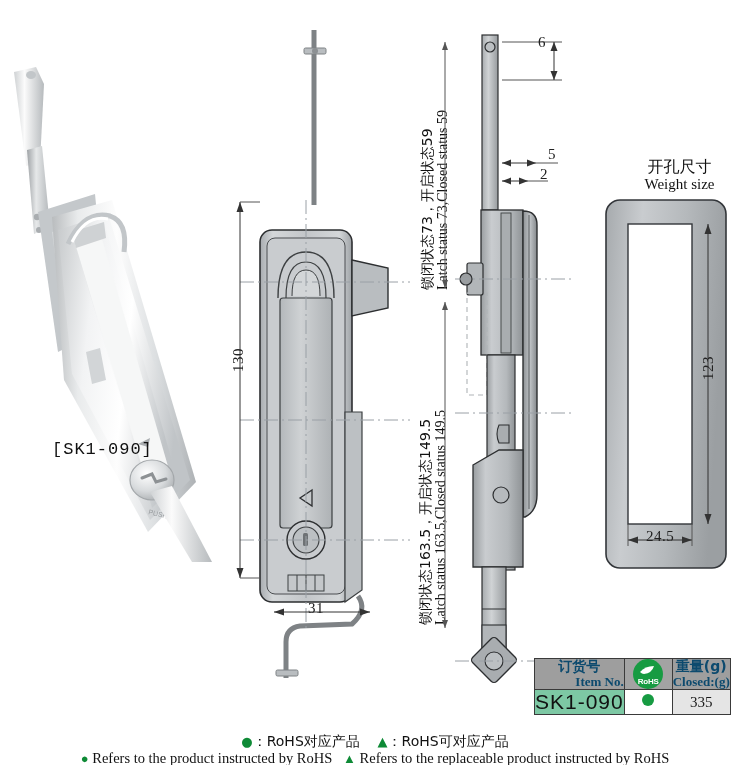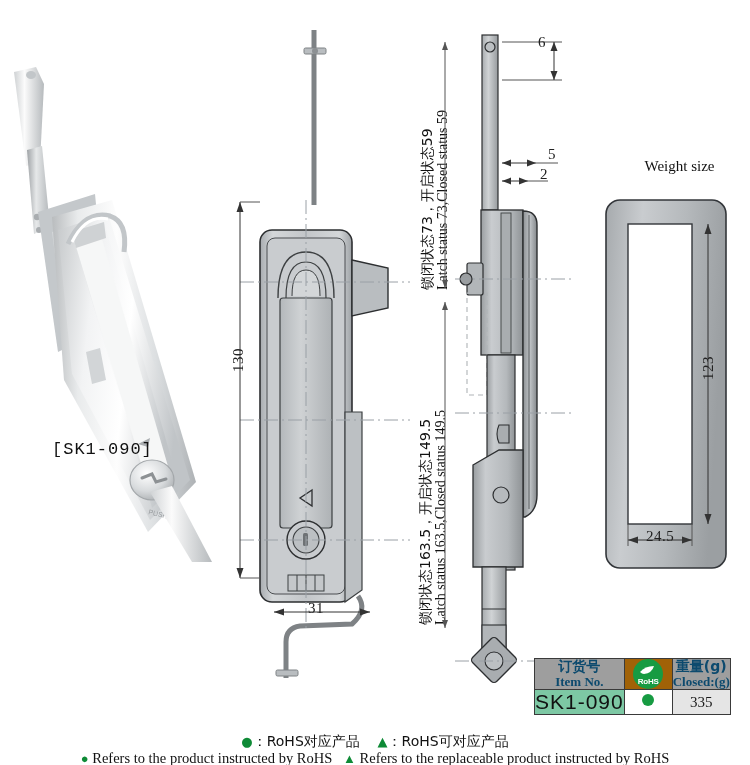--- a/index.html
+++ b/index.html
@@ -94,24 +94,24 @@
     color: #0c4a6e;
     line-height: 1.1;
     padding: 2px 6px;
   }
   .th-cell .cn {
     font-family: "DejaVu Sans", sans-serif;
     font-size: 14px; font-weight: bold; display: block;
   }
   .th-cell .en {
     font-family: "Liberation Serif", serif;
-    font-size: 13px; display: block;
+    font-size: 13px; display: block; text-align: right;
   }
   .rohs-head {
-    background: #a16207;
+    background: #a3a3a3;
     width: 48px;
   }
   .val-item {
     background: #7dc8a4;
     font-family: "Liberation Sans", sans-serif;
     font-size: 21px;
     letter-spacing: 1px;
     padding: 3px 8px;
     color: #111;
   }
@@ -480,20 +480,21 @@
 
   <div class="abs" style="left:438px; top:300px; width:14px; height:330px;">
     <svg width="14" height="330" viewBox="0 0 14 330">
       <line x1="7" y1="2" x2="7" y2="328" stroke="#555" stroke-width="1"></line>
       <path d="M7 2 l-3 8 l6 0 z" fill="#555"></path>
       <path d="M7 328 l-3 -8 l6 0 z" fill="#555"></path>
     </svg>
   </div>
 
   <div class="open-title">
+    <span class="cn">开孔尺寸</span>
     <span class="en">Weight size</span>
   </div>
 
   <div class="abs" style="left:598px; top:196px; width:150px; height:380px;">
     <svg width="150" height="380" viewBox="0 0 150 380">
       <defs>
         <linearGradient id="osOuter" x1="0" y1="0" x2="1" y2="0.2">
           <stop offset="0%" stop-color="#a6aaad"></stop>
           <stop offset="30%" stop-color="#c9cccf"></stop>
           <stop offset="65%" stop-color="#b5b9bc"></stop>

